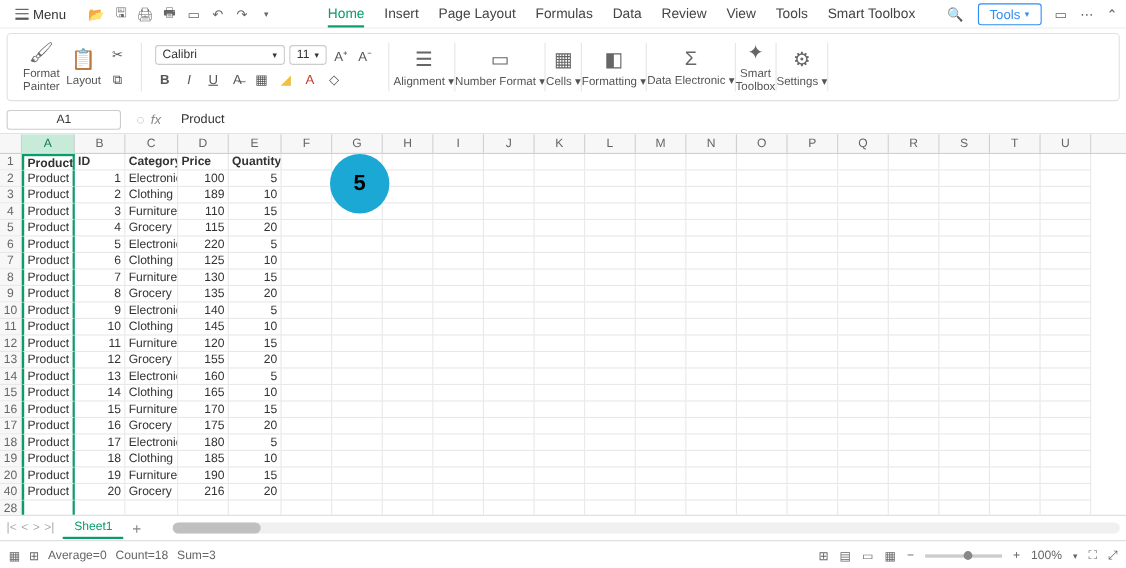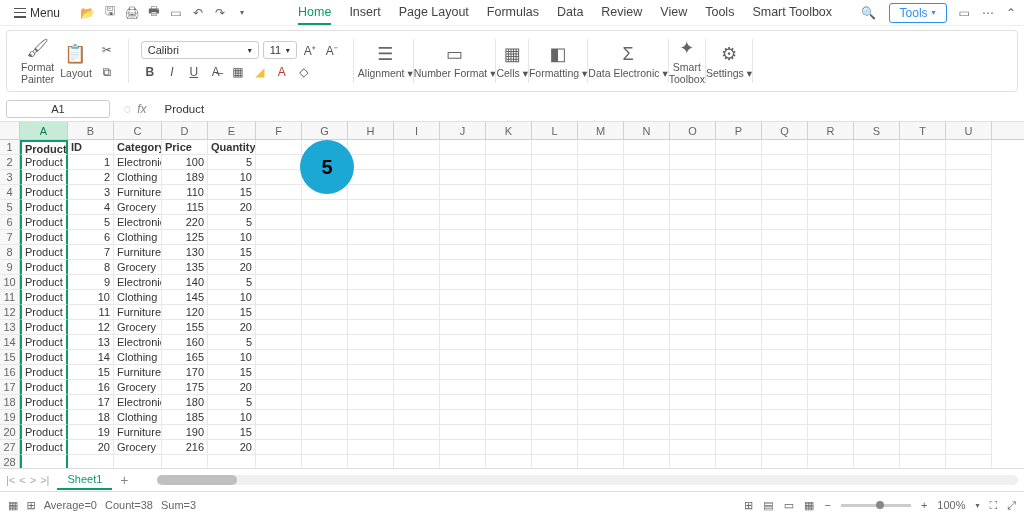--- a/index.html
+++ b/index.html
@@ -705,21 +705,21 @@
         <div class="cell" style="width: 46px;"></div>
         <div class="cell" style="width: 46px;"></div>
         <div class="cell" style="width: 46px;"></div>
         <div class="cell" style="width: 46px;"></div>
         <div class="cell" style="width: 46px;"></div>
         <div class="cell" style="width: 46px;"></div>
         <div class="cell" style="width: 46px;"></div>
         <div class="cell" style="width: 46px;"></div>
       </div>
       <div class="row">
-        <div class="rh">27</div>
+        <div class="rh">40</div>
         <div class="cell colA-sel" style="width: 48px;">Product 2</div>
         <div class="cell num" style="width: 46px;">20</div>
         <div class="cell" style="width: 48px;">Grocery</div>
         <div class="cell num" style="width: 46px;">216</div>
         <div class="cell num" style="width: 48px;">20</div>
         <div class="cell" style="width: 46px;"></div>
         <div class="cell" style="width: 46px;"></div>
         <div class="cell" style="width: 46px;"></div>
         <div class="cell" style="width: 46px;"></div>
         <div class="cell" style="width: 46px;"></div>
@@ -775,21 +775,21 @@
   <div class="scrollbar">
       <div class="thumb"></div>
     </div>
 </div>
 
 <div class="statusbar">
   <div class="sb-left">
     <span>▦</span>
     <span>⊞</span>
     <span>Average=0</span>
-    <span>Count=38</span>
+    <span>Count=18</span>
     <span>Sum=3</span>
   </div>
   <div class="sb-right">
     <span>⊞</span>
     <span>▤</span>
     <span>▭</span>
     <span>▦</span>
     <span>−</span>
     <div class="zoom-slider">
         <div class="knob"></div>

